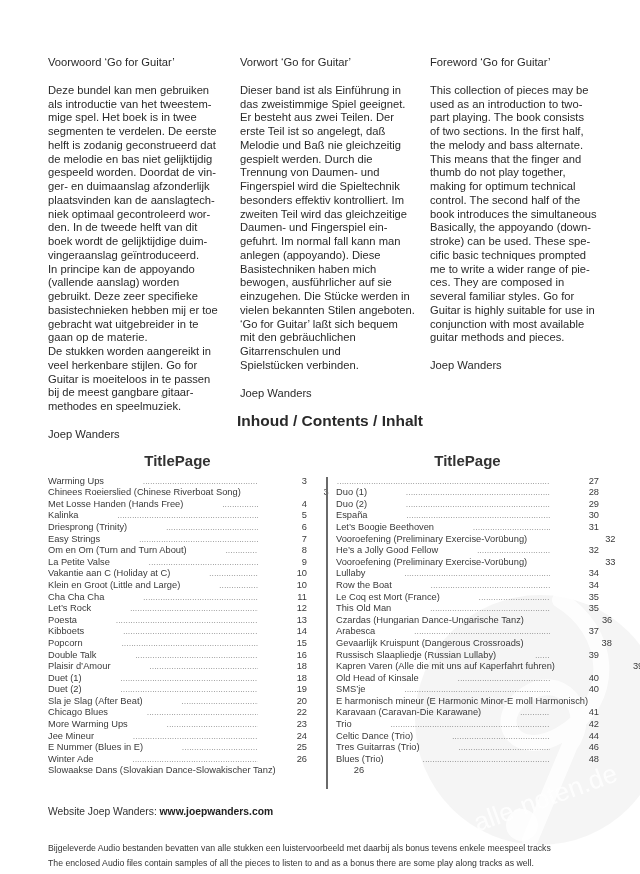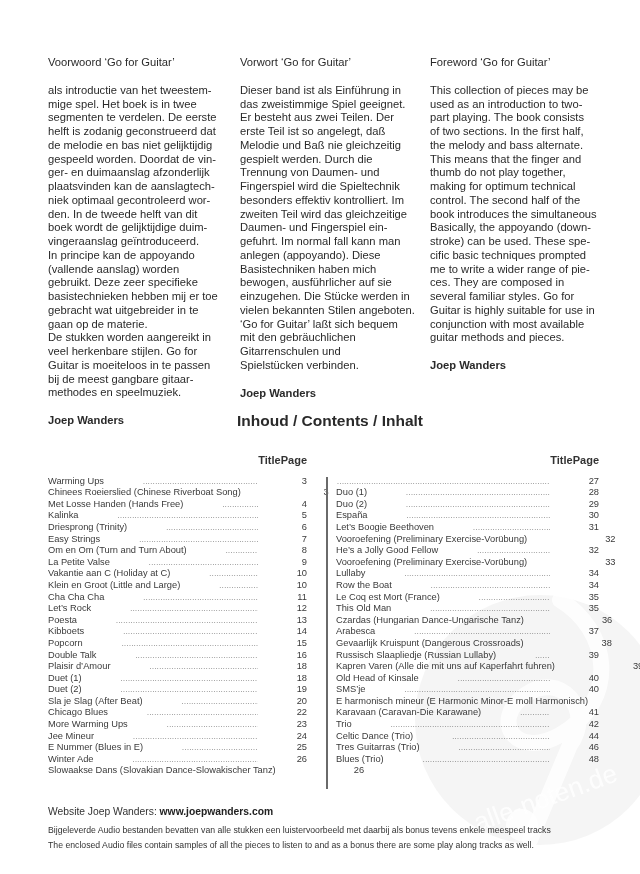--- a/index.html
+++ b/index.html
@@ -2,55 +2,56 @@
 <html><head>
 <meta charset="utf-8">
 <style>
   html, body { margin:0; padding:0; background:#ffffff; }
   body { width:640px; height:874px; position:relative; overflow:hidden;
          font-family:"Liberation Sans", sans-serif; color:#2a2a2a; }
   .watermark { position:absolute; left:410px; top:560px; width:260px; height:300px; z-index:0; pointer-events:none; }
   .col { position:absolute; top:56px; width:188px; font-size:11.2px; line-height:13.75px; z-index:1; }
   .col .heading { margin:0 0 14px 0; }
   .col .body { margin:0; }
-  .col .sig { margin-top:14px;font-weight:bold; }
+  .col .sig { margin-top:14px; }
   .col-nl { left:48px; }
   .col-de { left:240px; }
   .col-en { left:430px; }
   .tick { position:absolute; left:161px; top:394px; font-size:9px; color:#555; z-index:1; }
   .toc-title { position:absolute; top:412px; left:0; width:640px; text-align:center;
                font-size:15.5px; font-weight:bold; color:#2a2a2a; z-index:1;padding-left:10px; }
   .toc { position:absolute; top:455px; font-size:9.3px; line-height:11.6px; color:#3a3a3a; z-index:1; }
   .toc-left { left:48px; width:259px; }
   .toc-right { left:336px; width:263px; }
-  .toc-head { display:flex; justify-content:flex-end; font-weight:bold; font-size:11px; color:#333; margin-bottom:9px; }
+  .toc-head { display:flex; justify-content:center; font-weight:bold; font-size:15px; color:#333; margin-bottom:9px; }
   .toc-row { display:flex; align-items:flex-start; white-space:nowrap;gap:38px; }
   .toc-row .t { flex:0 0 auto; }
   .toc-row .dots { flex:1 1 auto; overflow:hidden; margin:0 1px; color:#555; font-size:7px; letter-spacing:0.5px; }
   .toc-row .dots::before { content:"........................................................................................................................................................................................"; }
   .toc-row .p { flex:0 0 auto; text-align:right; min-width:10px; }
   .vline { position:absolute; left:326px; top:477px; width:1.5px; height:312px; background:#6a6a6a; z-index:1; }
   .footer { position:absolute; left:48px; top:806px; width:590px; z-index:1; color:#333; }
-  .website { font-size:10.3px; margin-bottom:6px; }
+  .website { font-size:10.3px; margin-bottom:24px; }
   .website b { font-weight:bold; color:#222; }
   .audio { font-size:8.7px; line-height:14.8px; white-space:nowrap; }
 </style>
 </head>
 <body>
 
 <svg class="watermark" viewBox="0 0 260 300">
   <circle cx="130" cy="160" r="125" fill="#ededed" opacity="0.55"></circle>
   <path d="M150 40 C 200 70, 210 140, 150 175 C 105 200, 80 160, 115 135 C 150 110, 185 150, 160 185 L 120 280" fill="none" stroke="#ffffff" stroke-width="16" stroke-linecap="round" opacity="0.8"></path>
   <circle cx="112" cy="265" r="16" fill="#ffffff" opacity="0.8"></circle>
   <text x="60" y="252" font-size="26" fill="#ffffff" opacity="0.85" transform="rotate(-20 120 240)" font-family="Liberation Sans, sans-serif">alle-noten.de</text>
 </svg>
 
 <div class="col col-nl">
   <div class="heading">Voorwoord ‘Go for Guitar’</div>
   <div class="body">
+      <div>Deze bundel kan men gebruiken</div>
       <div>als introductie van het tweestem-</div>
       <div>mige spel. Het boek is in twee</div>
       <div>segmenten te verdelen. De eerste</div>
       <div>helft is zodanig geconstrueerd dat</div>
       <div>de melodie en bas niet gelijktijdig</div>
       <div>gespeeld worden. Doordat de vin-</div>
       <div>ger- en duimaanslag afzonderlijk</div>
       <div>plaatsvinden kan de aanslagtech-</div>
       <div>niek optimaal gecontroleerd wor-</div>
       <div>den. In de tweede helft van dit</div>

